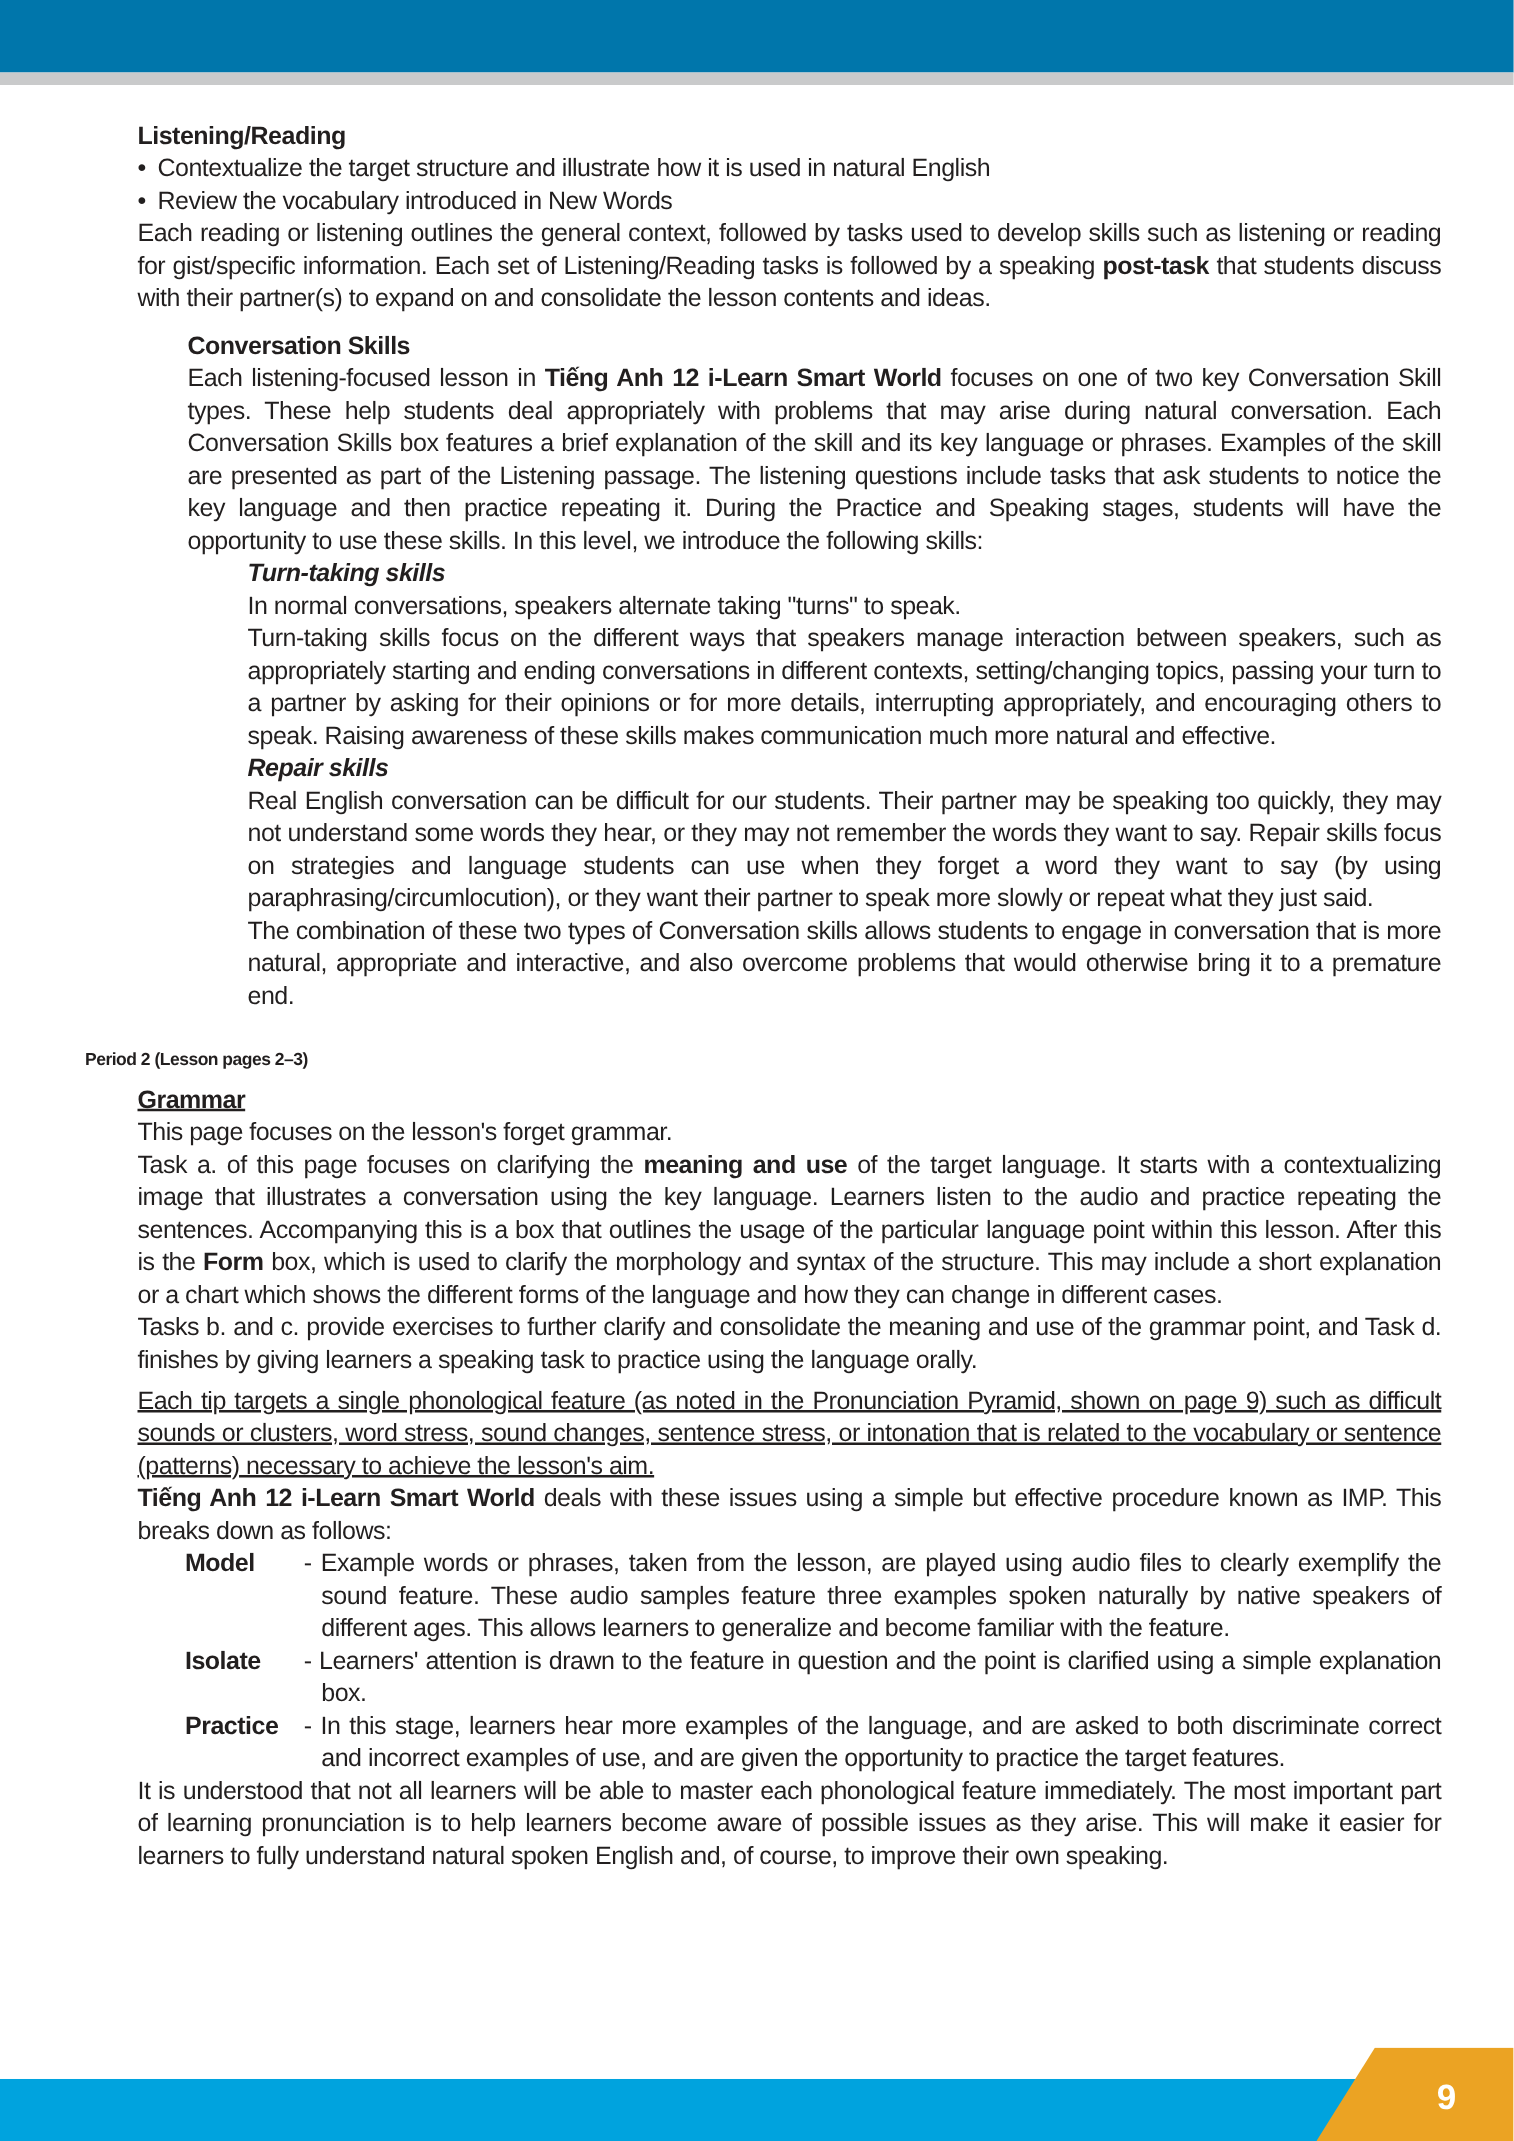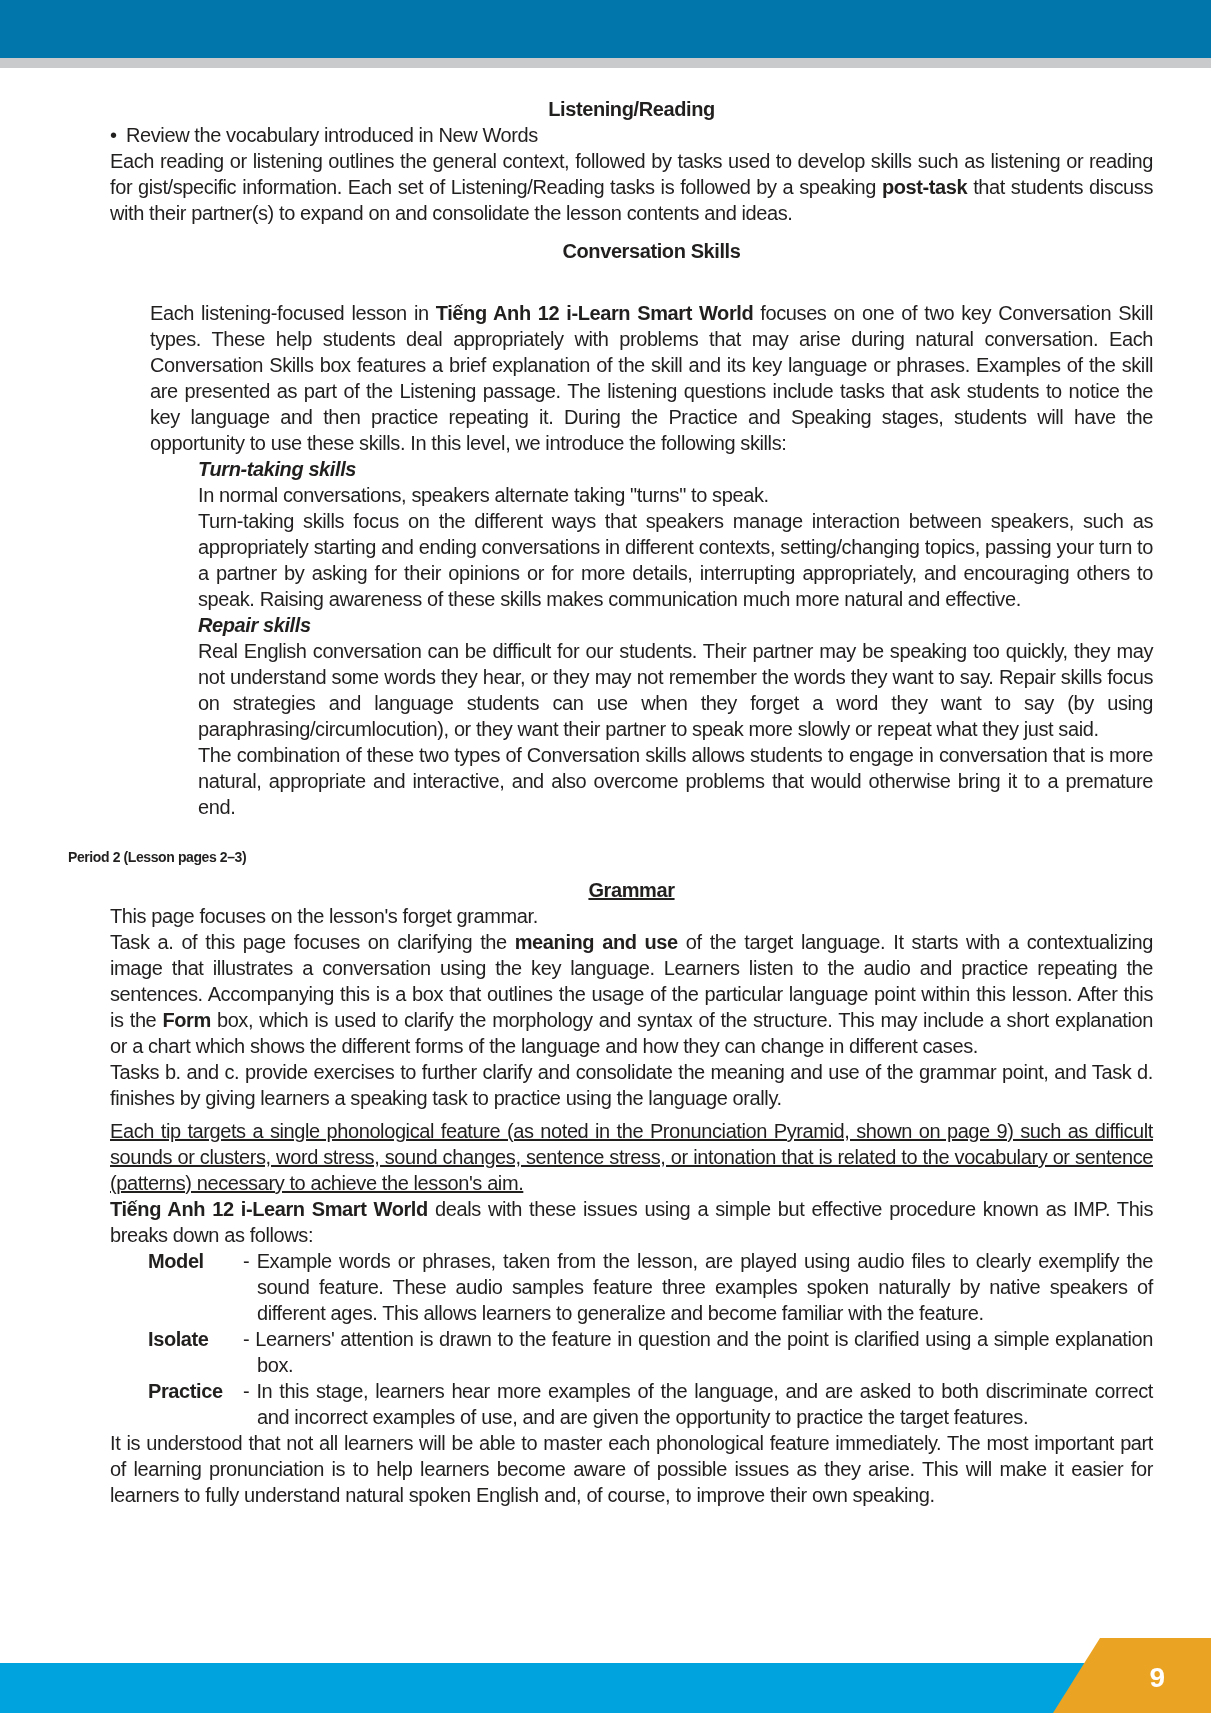--- a/index.html
+++ b/index.html
@@ -12,25 +12,25 @@
   }
   .header-blue { height: 58px; background: #0076AB; }
   .header-gray { height: 10px; background: #C9CACB; }
 
   .content {
     padding: 28px 58px 0 68px;
     font-size: 20px; line-height: 26px;
     letter-spacing: -0.4px;
   }
   .para { text-align: justify; }
-  .h { font-weight: bold; text-align: center; }
+  .h { font-weight: bold; }
   .h-period { font-weight: bold; font-size: 14px; }
   .h-ital { font-weight: bold; font-style: italic; }
   .ind1 { margin-left: 42px; }
-  .ind2 { margin-left: 82px; margin-top: 36px; }
+  .ind2 { margin-left: 82px; }
   .ind3 { margin-left: 130px; }
   .gap-xs { margin-top: 7px; text-decoration: underline; }
   .gap-sm { margin-top: 12px; }
   .gap-md { margin-top: 24px; }
 
   .bullet-line { margin-left: 42px; }
   .bullet-line .marker { display: inline-block; width: 16px; }
 
   .imp-row { display: flex; margin-left: 80px; }
   .imp-term { font-weight: bold; width: 95px; flex: 0 0 95px; }
@@ -54,20 +54,21 @@
 </head>
 <body>
 
 <div class="header-blue"></div>
 <div class="header-gray"></div>
 
 <div class="content">
 
   <div class="h ind1">Listening/Reading</div>
 
+  <div class="bullet-line"><span class="marker">•</span><span>Contextualize the target structure and illustrate how it is used in natural English</span></div>
   <div class="bullet-line"><span class="marker">•</span><span>Review the vocabulary introduced in New Words</span></div>
 
   <div class="para ind1"><span>Each reading or listening outlines the general context, followed by tasks used to develop skills such as listening or reading for gist/specific information. Each set of Listening/Reading tasks is followed by a speaking </span><span style="font-weight: bold;">post-task</span><span> that students discuss with their partner(s) to expand on and consolidate the lesson contents and ideas.</span></div>
 
   <div class="h ind2 gap-sm">Conversation Skills</div>
   <div class="para ind2"><span>Each listening-focused lesson in </span><span style="font-weight: bold;">Tiếng Anh 12 i-Learn Smart World</span><span> focuses on one of two key Conversation Skill types. These help students deal appropriately with problems that may arise during natural conversation. Each Conversation Skills box features a brief explanation of the skill and its key language or phrases. Examples of the skill are presented as part of the Listening passage. The listening questions include tasks that ask students to notice the key language and then practice repeating it. During the Practice and Speaking stages, students will have the opportunity to use these skills. In this level, we introduce the following skills:</span></div>
 
   <div class="h-ital ind3">Turn-taking skills</div>
   <div class="ind3">In normal conversations, speakers alternate taking "turns" to speak.</div>
   <div class="para ind3">Turn-taking skills focus on the different ways that speakers manage interaction between speakers, such as appropriately starting and ending conversations in different contexts, setting/changing topics, passing your turn to a partner by asking for their opinions or for more details, interrupting appropriately, and encouraging others to speak. Raising awareness of these skills makes communication much more natural and effective.</div>

